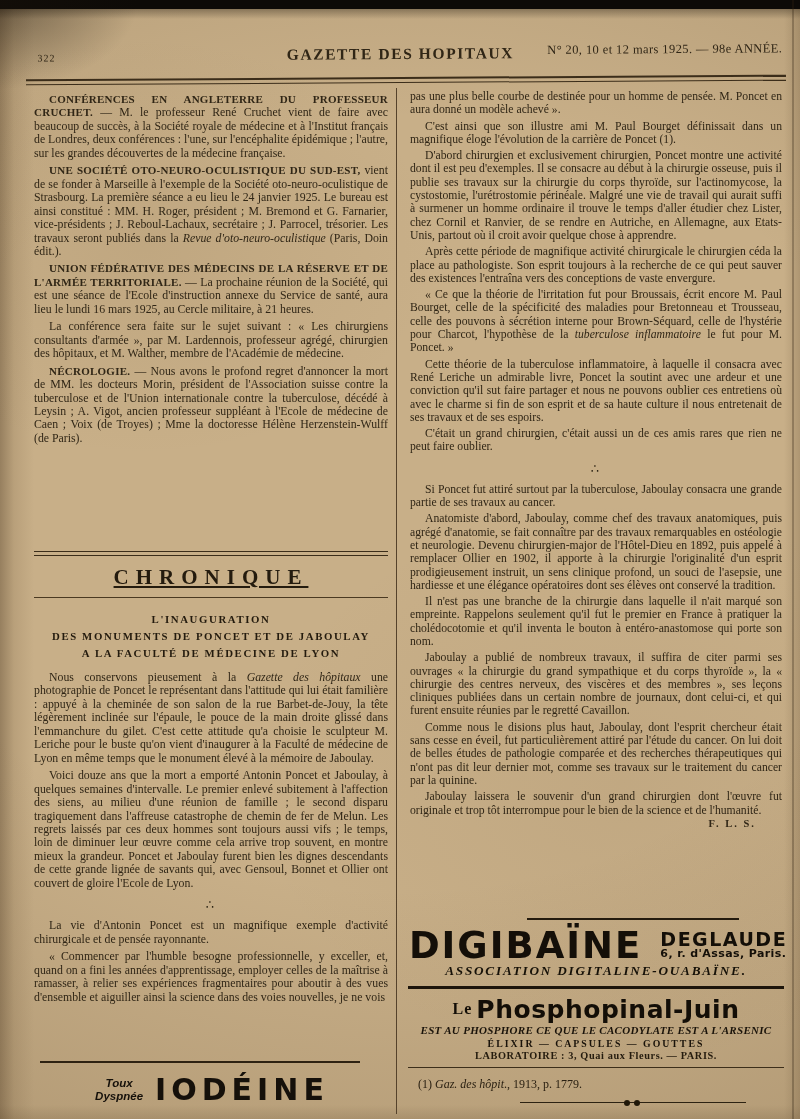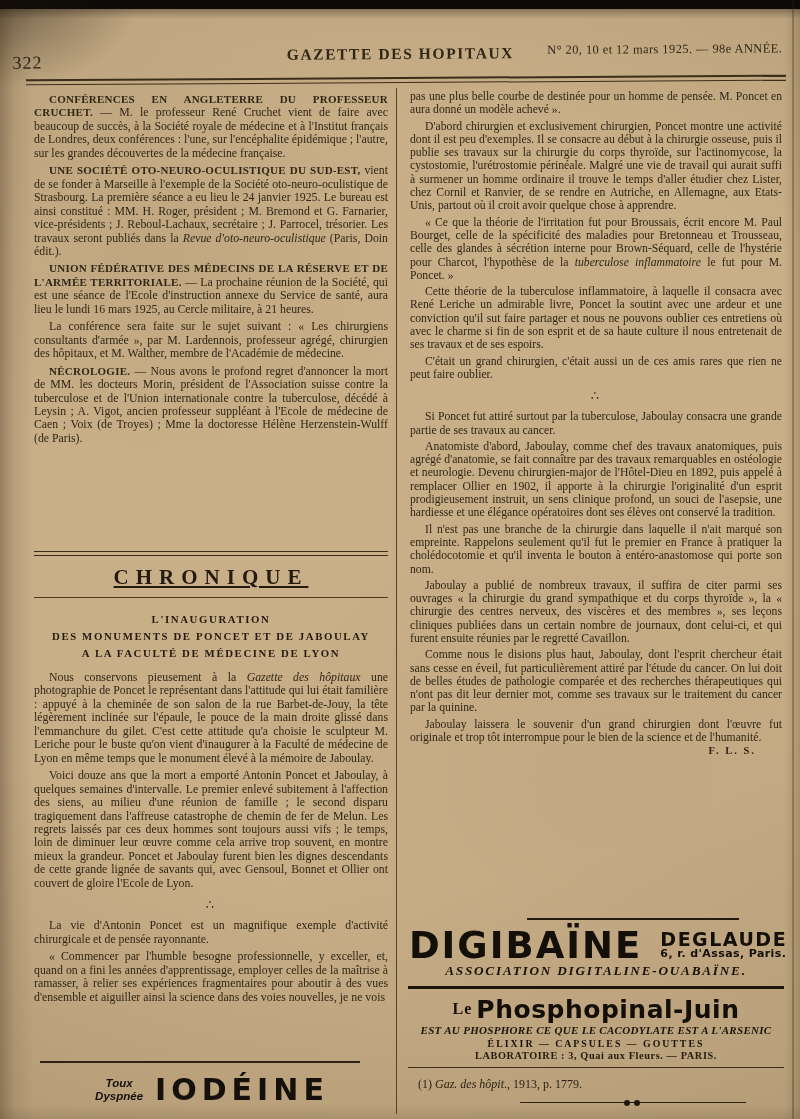--- a/index.html
+++ b/index.html
@@ -18,21 +18,21 @@
   }
   .edge-top{position:absolute;left:0;top:0;width:800px;height:9px;background:#0d0a07;}
   .edge-top-fade{position:absolute;left:0;top:9px;width:800px;height:10px;
     background:linear-gradient(180deg,rgba(30,22,12,.35),rgba(0,0,0,0));}
   .corner-shadow{position:absolute;left:0;top:0;width:140px;height:90px;
     background:radial-gradient(ellipse at 0% 0%, rgba(25,18,10,.45), transparent 70%);}
   .page-right-edge{position:absolute;left:792px;top:0;width:2px;height:1119px;background:rgba(50,36,20,.30);}
 
   
   .header{position:absolute;left:0;top:0;width:800px;transform:rotate(-0.4deg);}
-  .pageno{position:absolute;left:12px;top:50px;font-size:18px;letter-spacing:1px;text-align:right;}
+  .pageno{position:absolute;left:37px;top:50px;font-size:10px;letter-spacing:1px;text-align:right;}
   .masthead{position:absolute;left:0;top:45px;width:800px;text-align:center;
     font-size:15.5px;font-weight:700;letter-spacing:1.6px;}
   .issue{position:absolute;right:18px;top:44px;font-size:12.5px;letter-spacing:.4px;}
   .header-rule{position:absolute;left:26px;top:77px;width:760px;height:3px;
     border-top:2px solid #3b2d1a;border-bottom:1px solid #3b2d1a;transform:rotate(-0.35deg);}
 
   .col-divider{position:absolute;left:396px;top:88px;width:1px;height:1026px;background:#55422b;}
 
   
   .textcol p.para{margin:0 0 4px 0;font-size:11.8px;line-height:13.45px;text-align:justify;text-indent:15px;}
@@ -134,22 +134,24 @@
 <div class="iodeine">
   <div class="indications">
     <div>Toux</div>
     <div>Dyspnée</div>
   </div>
   <span class="brand">IODÉINE</span>
 </div>
 
 <div class="right-text textcol">
   <p class="para noindent"><span>pas une plus belle courbe de destinée pour un homme de pensée. M. Poncet en aura donné un modèle achevé ».</span></p>
+  <p class="para"><span>C'est ainsi que son illustre ami M. Paul Bourget définissait dans un magnifique éloge l'évolution de la carrière de Poncet (1).</span></p>
   <p class="para"><span>D'abord chirurgien et exclusivement chirurgien, Poncet montre une activité dont il est peu d'exemples. Il se consacre au début à la chirurgie osseuse, puis il publie ses travaux sur la chirurgie du corps thyroïde, sur l'actinomycose, la cystostomie, l'urétrostomie périnéale. Malgré une vie de travail qui aurait suffi à surmener un homme ordinaire il trouve le temps d'aller étudier chez Lister, chez Cornil et Ranvier, de se rendre en Autriche, en Allemagne, aux Etats-Unis, partout où il croit avoir quelque chose à apprendre.</span></p>
-  <p class="para"><span>« Ce que la théorie de l'irritation fut pour Broussais, écrit encore M. Paul Bourget, celle de la spécificité des maladies pour Bretonneau et Trousseau, celle des glandes à sécrétion interne pour Brown-Séquard, celle de l'hystérie pour Charcot, l'hypothèse de la </span><i>tuberculose inflammatoire</i><span> le fut pour M. Poncet. »</span></p>
+  <p class="para"><span>Après cette période de magnifique activité chirurgicale le chirurgien céda la place au pathologiste. Son esprit toujours à la recherche de ce qui peut sauver des existences l'entraîna vers des conceptions de vaste envergure.</span></p>
+  <p class="para"><span>« Ce que la théorie de l'irritation fut pour Broussais, écrit encore M. Paul Bourget, celle de la spécificité des maladies pour Bretonneau et Trousseau, celle des pouvons à sécrétion interne pour Brown-Séquard, celle de l'hystérie pour Charcot, l'hypothèse de la </span><i>tuberculose inflammatoire</i><span> le fut pour M. Poncet. »</span></p>
   <p class="para"><span>Cette théorie de la tuberculose inflammatoire, à laquelle il consacra avec René Leriche un admirable livre, Poncet la soutint avec une ardeur et une conviction qu'il sut faire partager et nous ne pouvons oublier ces entretiens où avec le charme si fin de son esprit et de sa haute culture il nous entretenait de ses travaux et de ses espoirs.</span></p>
   <p class="para"><span>C'était un grand chirurgien, c'était aussi un de ces amis rares que rien ne peut faire oublier.</span></p>
   <div class="asterism">∴</div>
   <p class="para"><span>Si Poncet fut attiré surtout par la tuberculose, Jaboulay consacra une grande partie de ses travaux au cancer.</span></p>
   <p class="para"><span>Anatomiste d'abord, Jaboulay, comme chef des travaux anatomiques, puis agrégé d'anatomie, se fait connaître par des travaux remarquables en ostéologie et neurologie. Devenu chirurgien-major de l'Hôtel-Dieu en 1892, puis appelé à remplacer Ollier en 1902, il apporte à la chirurgie l'originalité d'un esprit prodigieusement instruit, un sens clinique profond, un souci de l'asepsie, une hardiesse et une élégance opératoires dont ses élèves ont conservé la tradition.</span></p>
   <p class="para"><span>Il n'est pas une branche de la chirurgie dans laquelle il n'ait marqué son empreinte. Rappelons seulement qu'il fut le premier en France à pratiquer la cholédocotomie et qu'il inventa le bouton à entéro-anastomose qui porte son nom.</span></p>
   <p class="para"><span>Jaboulay a publié de nombreux travaux, il suffira de citer parmi ses ouvrages « la chirurgie du grand sympathique et du corps thyroïde », la « chirurgie des centres nerveux, des viscères et des membres », ses leçons cliniques publiées dans un certain nombre de journaux, dont celui-ci, et qui furent ensuite réunies par le regretté Cavaillon.</span></p>
   <p class="para"><span>Comme nous le disions plus haut, Jaboulay, dont l'esprit chercheur était sans cesse en éveil, fut particulièrement attiré par l'étude du cancer. On lui doit de belles études de pathologie comparée et des recherches thérapeutiques qui n'ont pas dit leur dernier mot, comme ses travaux sur le traitement du cancer par la quinine.</span></p>
   <p class="para"><span>Jaboulay laissera le souvenir d'un grand chirurgien dont l'œuvre fut originale et trop tôt interrompue pour le bien de la science et de l'humanité.</span><span class="sig">F. L. S.</span></p>
 </div>

